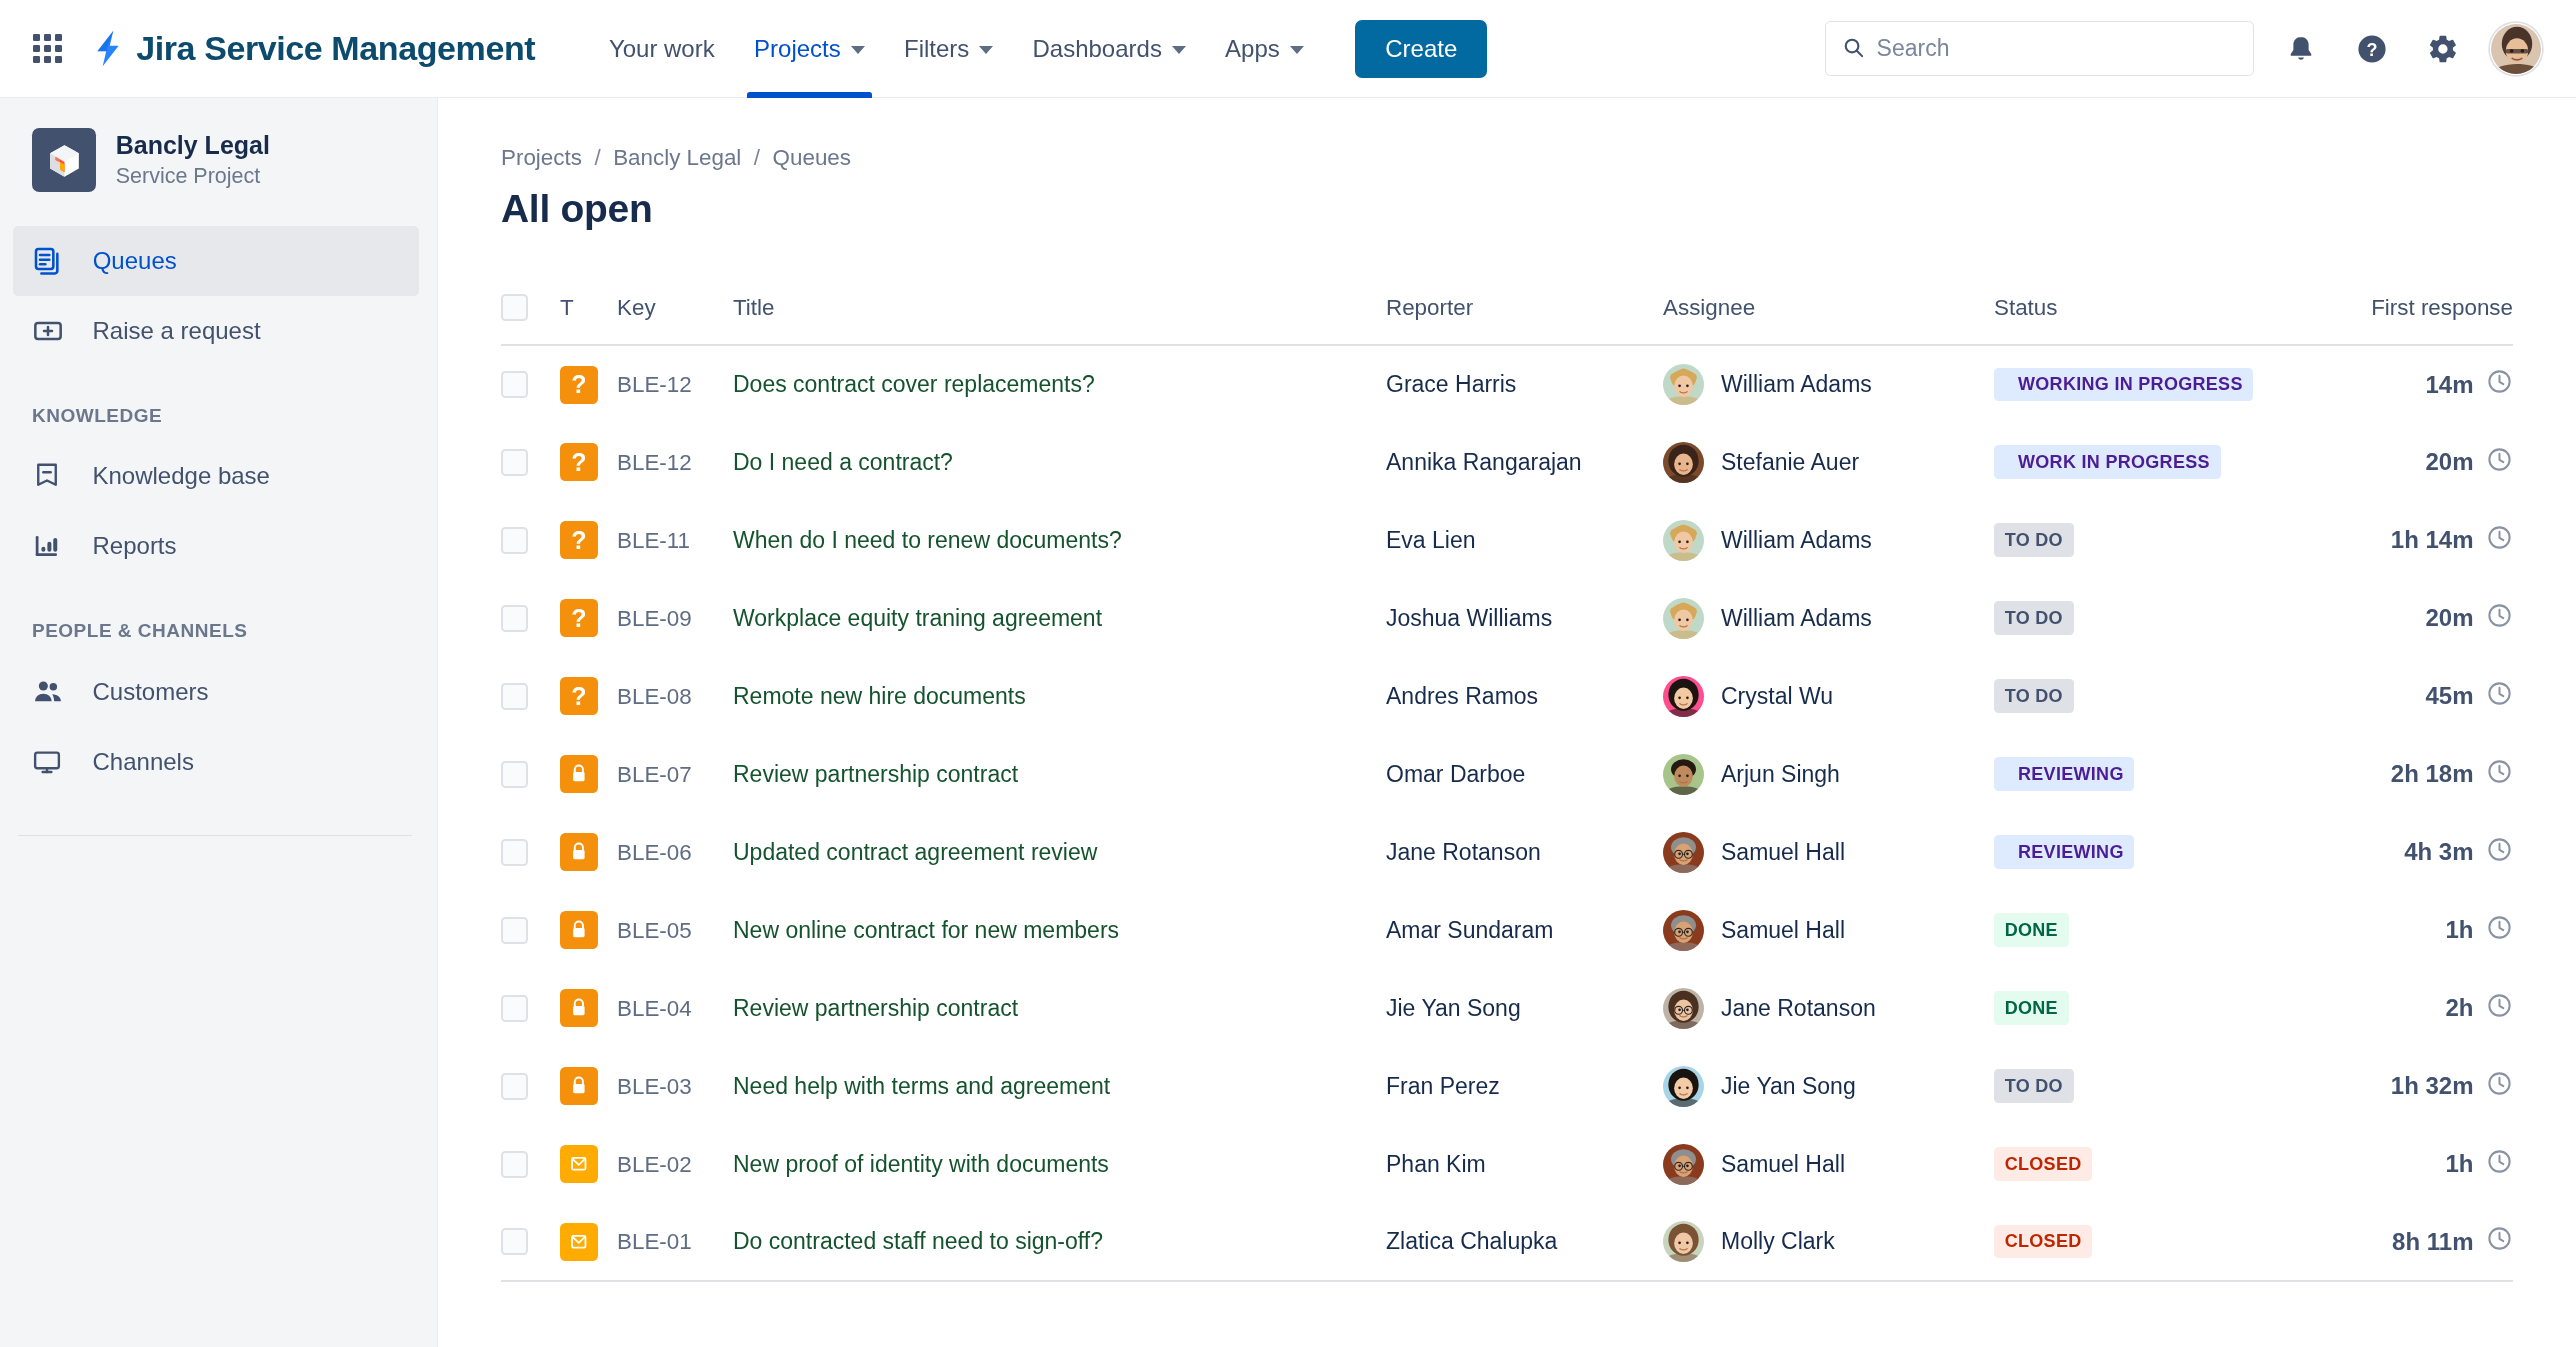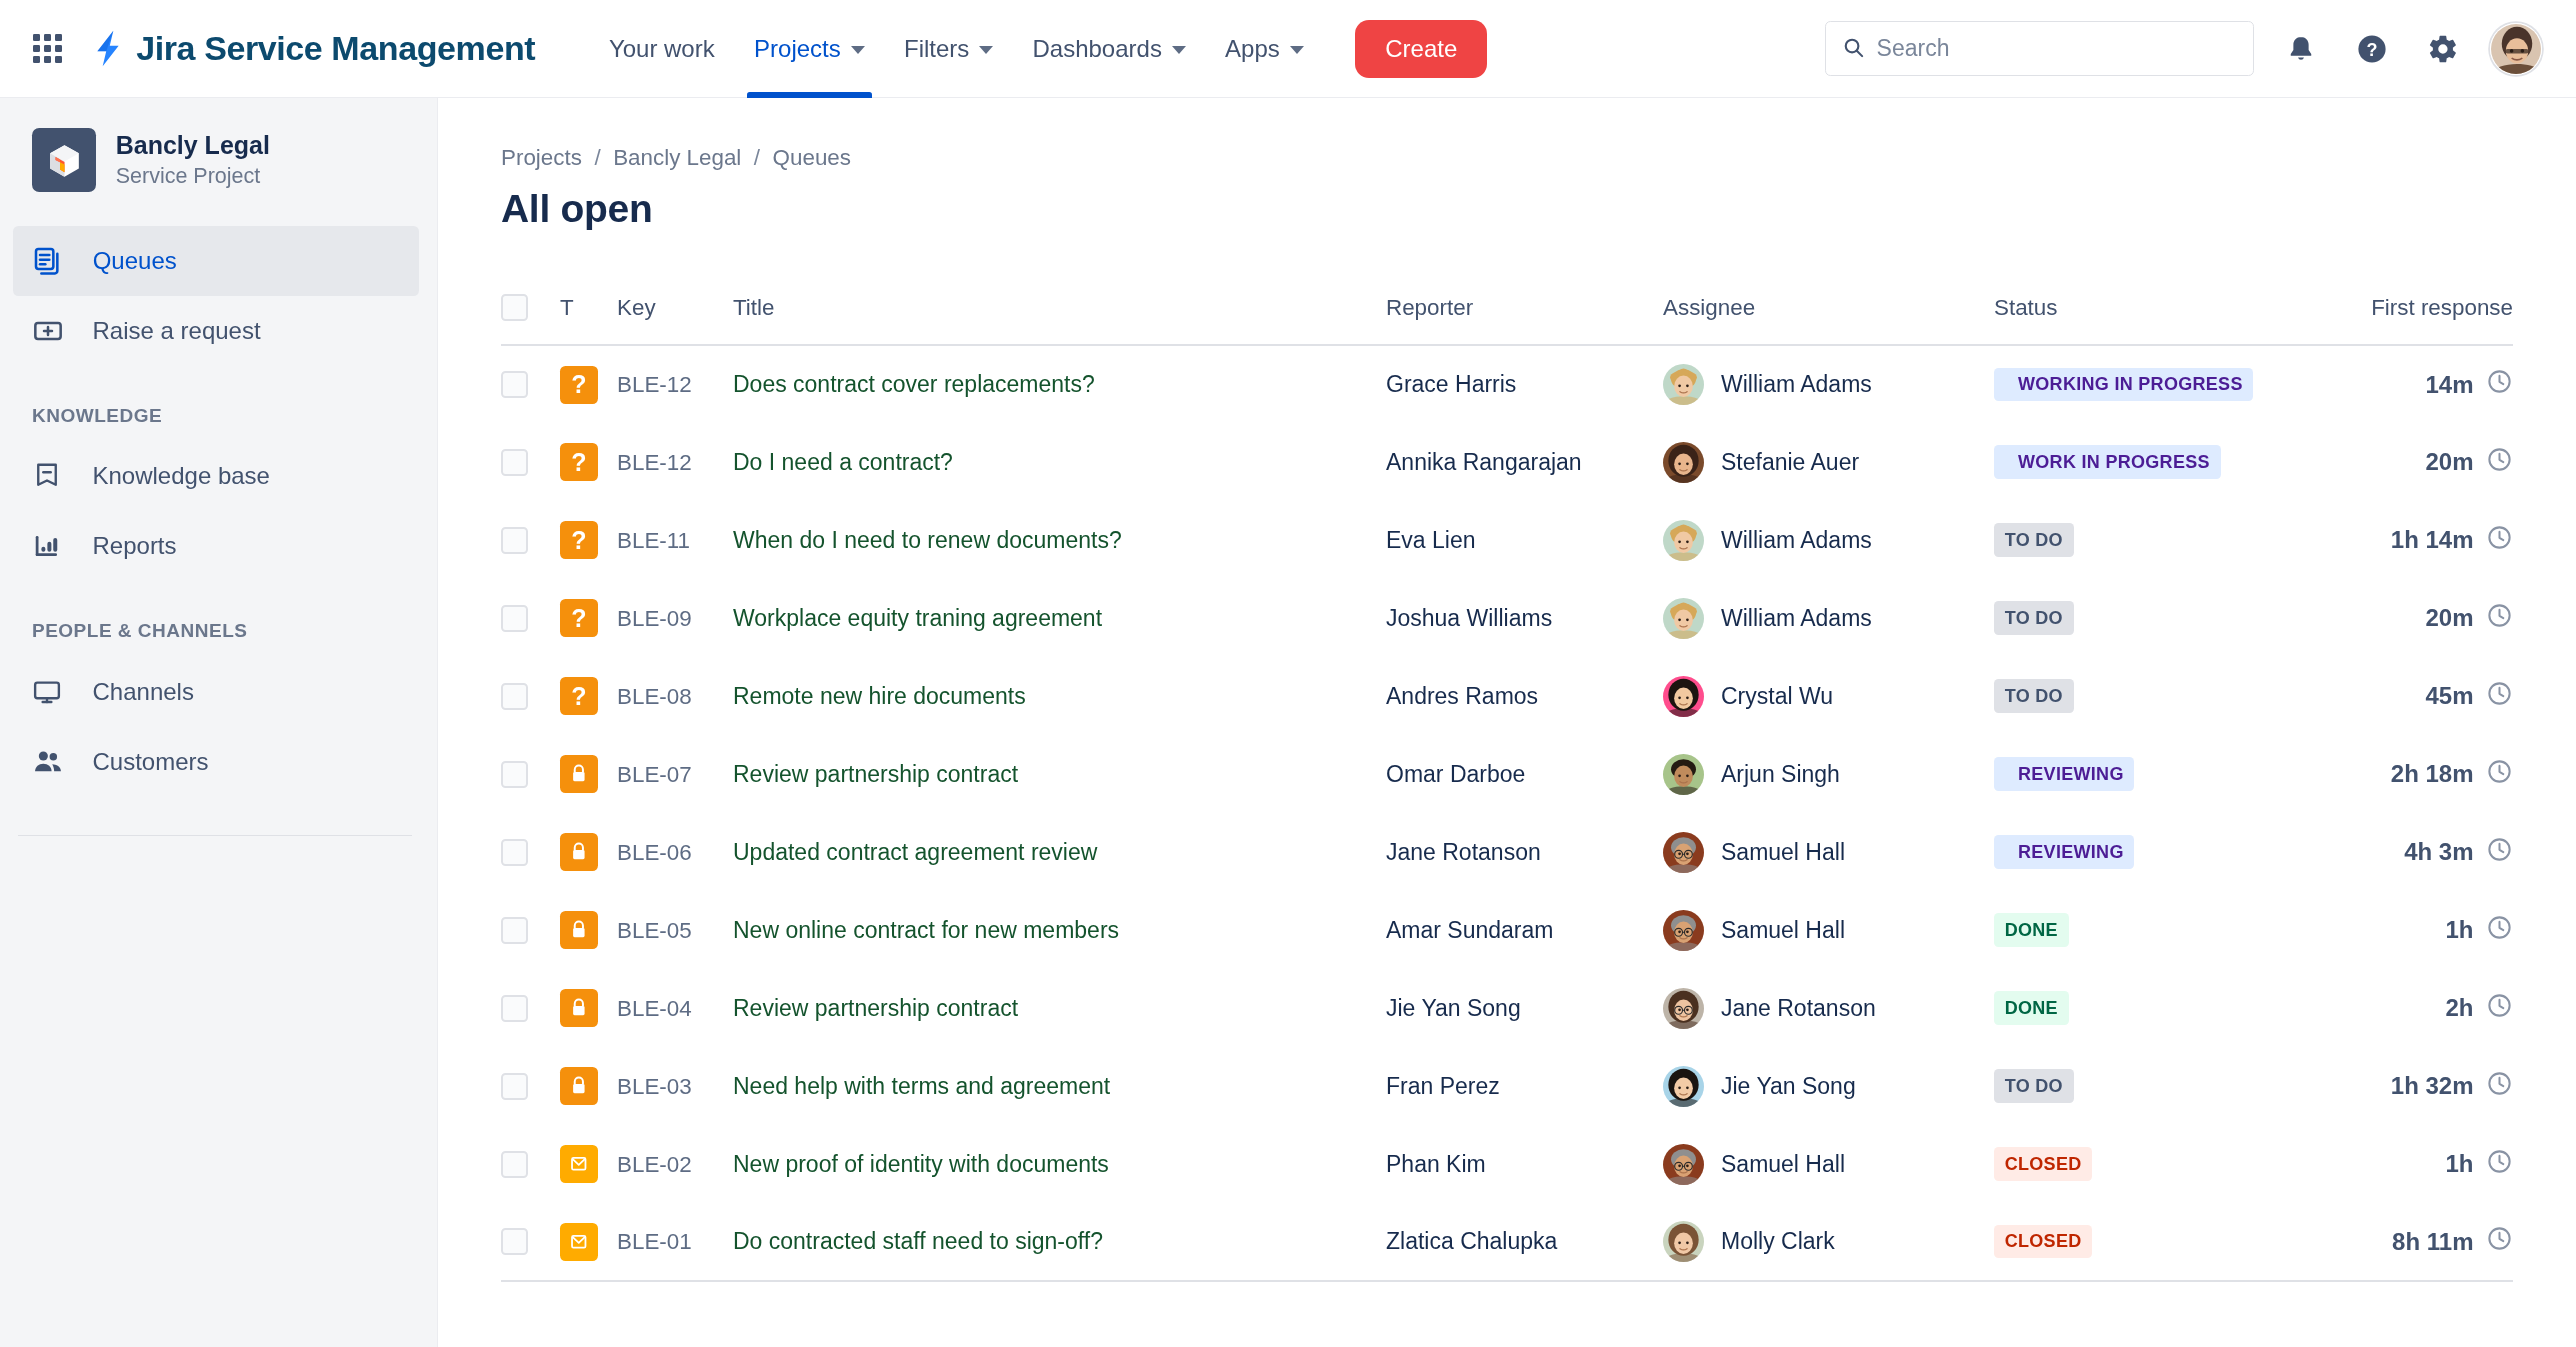--- a/index.html
+++ b/index.html
@@ -53,23 +53,23 @@
     height: 5.4px; background: #0052CC; border-radius: 2.7px 2.7px 0 0;
   }
   .caret {
     width: 0; height: 0; margin-top: 2.7px;
     border-left: 7.2px solid transparent; border-right: 7.2px solid transparent;
     border-top: 8px solid #5E6C84;
   }
 
   .create-btn {
     margin-left: 32px;
-    background: #ef4444; color: #fff;
+    background: #0369a1; color: #fff;
     font-size: 24px; font-family: inherit;
-    border: none; border-radius: 14px;
+    border: none; border-radius: 7px;
     padding: 15px 30px; cursor: pointer; white-space: nowrap;
   }
 
   .nav-right { margin-left: auto; display: flex; align-items: center; gap: 23px; }
   .searchbox {
     width: 429px; height: 55px;
     border: 1.8px solid #DFE1E6; border-radius: 5.4px;
     display: flex; align-items: center; padding: 0 16px;
     background: #fff;
   }
@@ -354,39 +354,39 @@
           <rect x="17" y="5.5" width="3.2" height="11" rx="1.6"></rect>
         </svg>
       </span>
       <span>Reports</span>
     </div>
 
     <div class="section-label">PEOPLE &amp; CHANNELS</div>
 
     <div class="nav-item">
       <span class="ni-icon">
-        <svg width="30" height="30" viewBox="0 0 24 24" fill="none" stroke="#42526E" stroke-width="1.9">
-          <rect x="2.5" y="4.5" width="19" height="12.5" rx="1.8"></rect>
-          <line x1="12" y1="17" x2="12" y2="20" stroke-linecap="round"></line>
-          <line x1="8.5" y1="20" x2="15.5" y2="20" stroke-linecap="round"></line>
-        </svg>
-      </span>
-      <span>Channels</span>
-    </div>
-
-    <div class="nav-item">
-      <span class="ni-icon">
         <svg width="32" height="32" viewBox="0 0 24 24" fill="#42526E">
           <circle cx="8.5" cy="7.5" r="3.4"></circle>
           <circle cx="16" cy="8" r="2.8"></circle>
           <path d="M2.3 19c0-3.3 2.8-5.6 6.2-5.6s6.2 2.3 6.2 5.6z"></path>
           <path d="M15.2 13.6c3 .2 6.5 1.6 6.5 5.4h-5.1c0-2-.5-3.8-1.4-5.4z"></path>
         </svg>
       </span>
       <span>Customers</span>
+    </div>
+
+    <div class="nav-item">
+      <span class="ni-icon">
+        <svg width="30" height="30" viewBox="0 0 24 24" fill="none" stroke="#42526E" stroke-width="1.9">
+          <rect x="2.5" y="4.5" width="19" height="12.5" rx="1.8"></rect>
+          <line x1="12" y1="17" x2="12" y2="20" stroke-linecap="round"></line>
+          <line x1="8.5" y1="20" x2="15.5" y2="20" stroke-linecap="round"></line>
+        </svg>
+      </span>
+      <span>Channels</span>
     </div>
 
     <div class="sidebar-divider"></div>
   </div>
 
   <div id="main">
 
     <div class="breadcrumb">
       <span class="crumb">Projects</span>
       <span class="sep">/</span>

